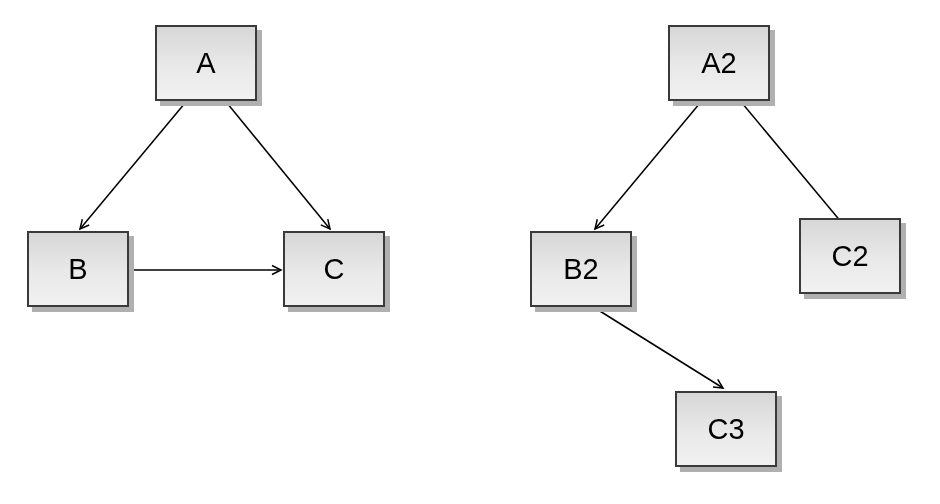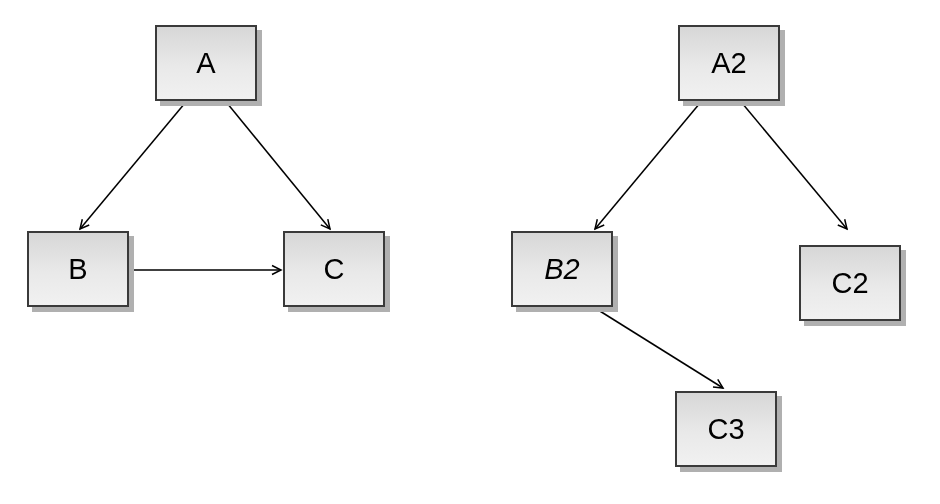--- a/index.html
+++ b/index.html
@@ -37,23 +37,23 @@
   .node-label {
     font-size: 29px;
     line-height: 1;
     color: #000000;
     user-select: none;
   }
   
   .pos-A  { left: 155px; top: 25px; }
   .pos-B  { left: 27px;  top: 231px; }
   .pos-C  { left: 283px; top: 231px; }
-  .pos-A2 { left: 668px; top: 25px; margin-left: 10px; }
-  .pos-B2 { left: 511px; top: 231px; font-style: italic; }
-  .pos-C2 { left: 799px; top: 245px; }
+  .pos-A2 { left: 668px; top: 25px; }
+  .pos-B2 { left: 530px; top: 231px; }
+  .pos-C2 { left: 799px; top: 218px; }
   .pos-C3 { left: 675px; top: 391px; text-align: right; }
   .edge {
     stroke: #000000;
     stroke-width: 1.5;
     fill: none;
   }
 </style>
 </head>
 <body>
 

